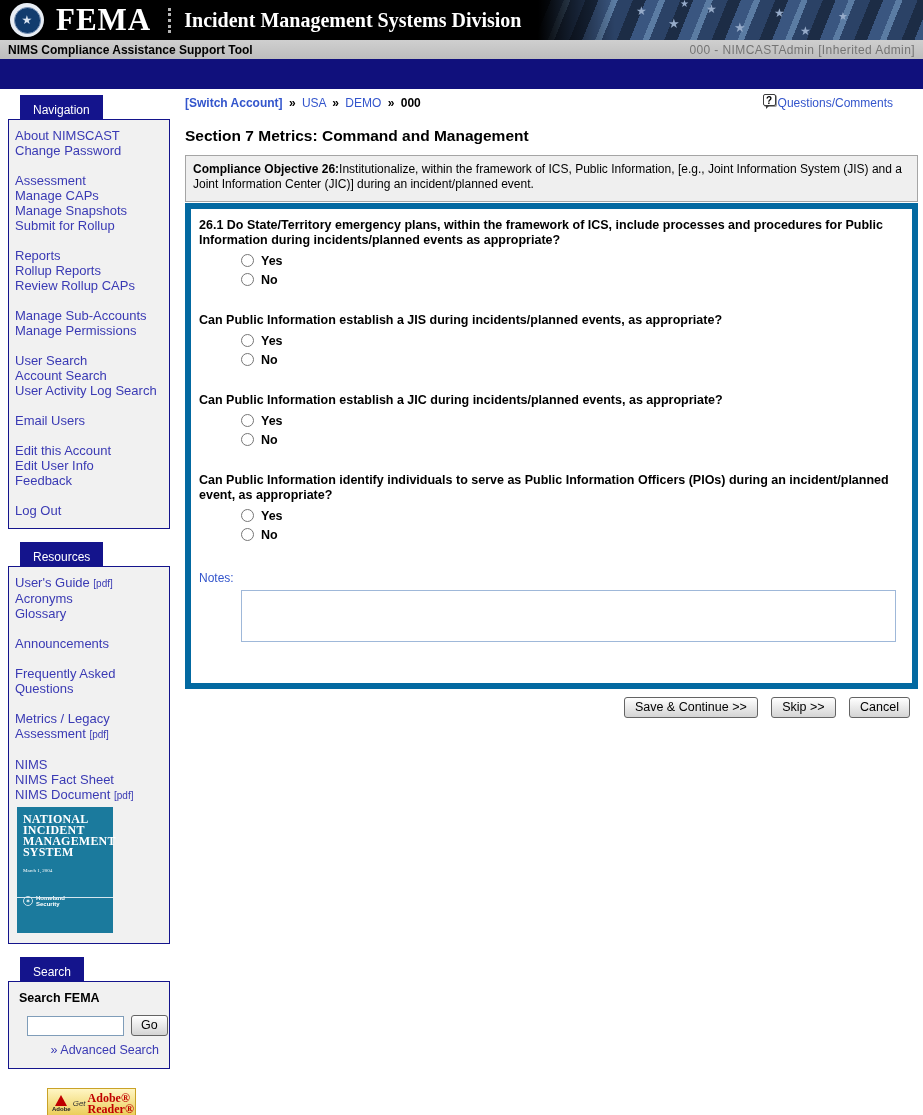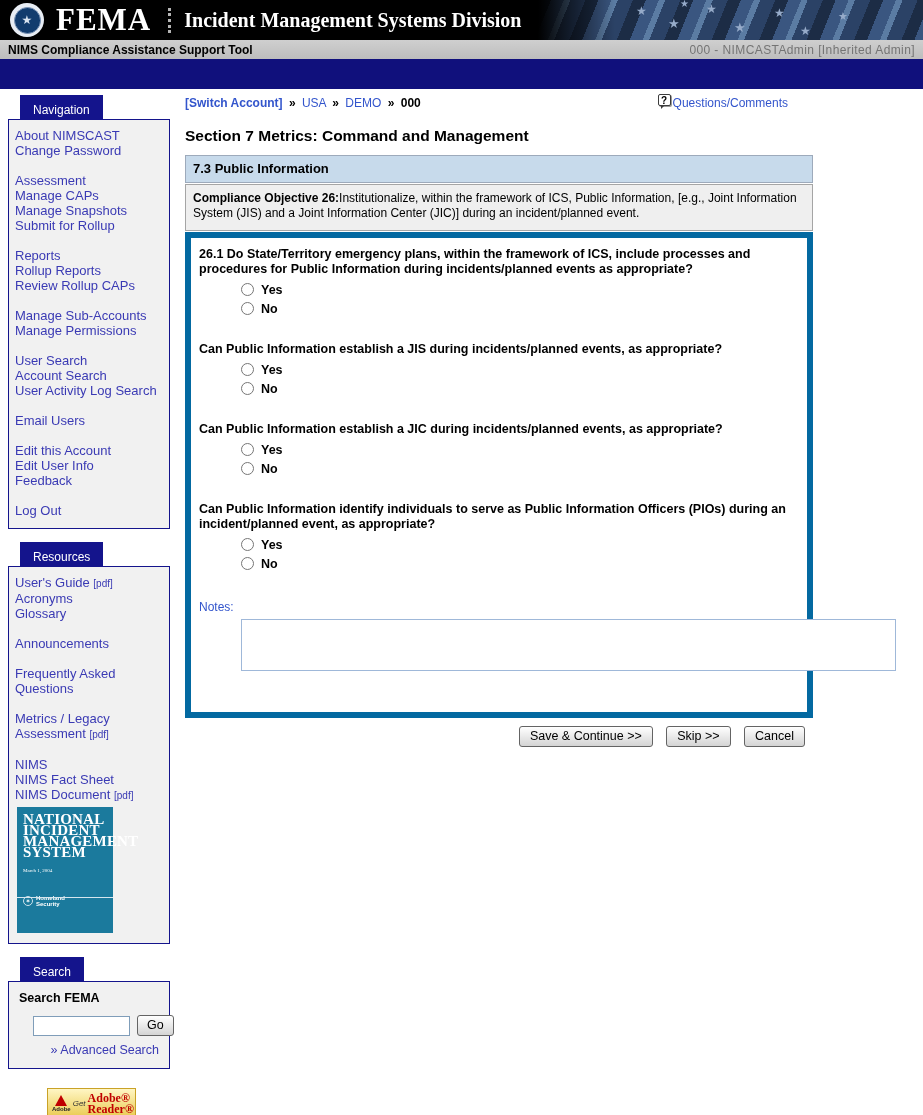--- a/index.html
+++ b/index.html
@@ -23,43 +23,43 @@
   
   .titlebar { height:19px; background:linear-gradient(#cfcfcf,#bdbdbd); display:flex; justify-content:space-between; align-items:center; padding:0 8px; }
   .titlebar-left { font-size:12px; font-weight:bold; }
   .titlebar-right { font-size:12px; color:#747474; letter-spacing:.4px; }
 
   .navybar { height:30px; background:#10107C; }
 
   
   .layout { display:flex; align-items:flex-start; padding-top:5px; }
   .sidebar { width:162px; margin-left:8px; flex:none; }
-  .main { width:628px; margin-left:15px; flex:none; }
+  .main { width:733px; margin-left:15px; flex:none; }
 
   
   .sidetab { display:inline-block; background:#14148C; color:#fff; font-size:12px; padding:8px 13px 3px; margin-left:12px; position:relative; top:1px; }
   .sidebox { border:1px solid #14148C; background:#F1F1F1; padding:8px 6px; font-size:13px; line-height:15px; }
   .sidebox a { color:#3A3AB4; display:block; }
   .side-group { margin-bottom:15px; }
   .side-group:last-child { margin-bottom:2px; }
   .pdf-suffix { font-size:10px; }
   .res-wrap, .search-wrap { margin-top:12px; }
 
   
   .nims-cover { width:96px; height:126px; background:#1B7A9D; margin:4px 0 0 2px; padding:7px 6px; color:#fff; font-family:"Liberation Serif", serif; position:relative; cursor:pointer; }
-  .nims-title { font-size:15px; font-weight:bold; line-height:11px; letter-spacing:.2px; }
+  .nims-title { font-size:12px; font-weight:bold; line-height:11px; letter-spacing:.2px; }
   .nims-date { font-size:5px; margin-top:5px; }
   .nims-agency { margin-top:17px; display:flex; align-items:center; gap:3px; }
   .nims-seal { width:10px; height:10px; border:1px solid #cfe3ec; border-radius:50%; font-size:6px; line-height:8px; text-align:center; flex:none; }
   .nims-agency-text { font-size:6px; font-weight:bold; line-height:6px; width:44px; font-family:"Liberation Sans", sans-serif; }
   .nims-line { position:absolute; left:0; right:0; top:90px; border-top:1px solid #d5e6ee; }
 
   
   .search-label { font-weight:bold; font-size:12.5px; margin:1px 0 9px 4px; }
-  .search-row { display:flex; align-items:center; gap:7px; margin-left:18px; }
+  .search-row { display:flex; align-items:center; gap:7px; margin-left:12px; }
   .search-input { width:97px; height:20px; border:1px solid #7F9DB9; font-size:12px; padding:1px 3px; font-family:inherit; }
   .btn { font-size:12.5px; color:#000; background:linear-gradient(#ffffff,#d4d4d4); border:1px solid #646464; border-radius:3px; padding:2px 9px 3px; cursor:pointer; font-family:inherit; }
   .advanced { display:block; text-align:right; margin:7px 4px 2px 0; font-size:12.5px; color:#3A3AB4; }
 
   
   .breadcrumb { display:flex; justify-content:space-between; align-items:flex-start; font-size:12px; margin-top:2px; }
   .crumbs a { color:#3355CC; }
   .crumb-switch { font-weight:bold; }
   .sep { font-weight:bold; margin:0 3px; }
   .crumb-current { font-weight:bold; }
@@ -230,21 +230,20 @@
         <span class="crumb-current">000</span>
       </div>
       <div class="qc">
         <span class="help-icon">?</span>
         <a>Questions/Comments</a>
       </div>
     </div>
 
     <div class="page-title">Section 7 Metrics: Command and Management</div>
 
-    <div class="section-hdr">7.3 Public Information</div>
 
     <div class="objective">
       <span class="obj-label">Compliance Objective 26:</span><span>Institutionalize, within the framework of ICS, Public Information, [e.g., Joint Information System (JIS) and a Joint Information Center (JIC)] during an incident/planned event.</span>
     </div>
 
     <div class="panel">
 
       <div class="qblock">
         <div class="q-text">26.1 Do State/Territory emergency plans, within the framework of ICS, include processes and procedures for Public Information during incidents/planned events as appropriate?</div>
         <div class="opts">

